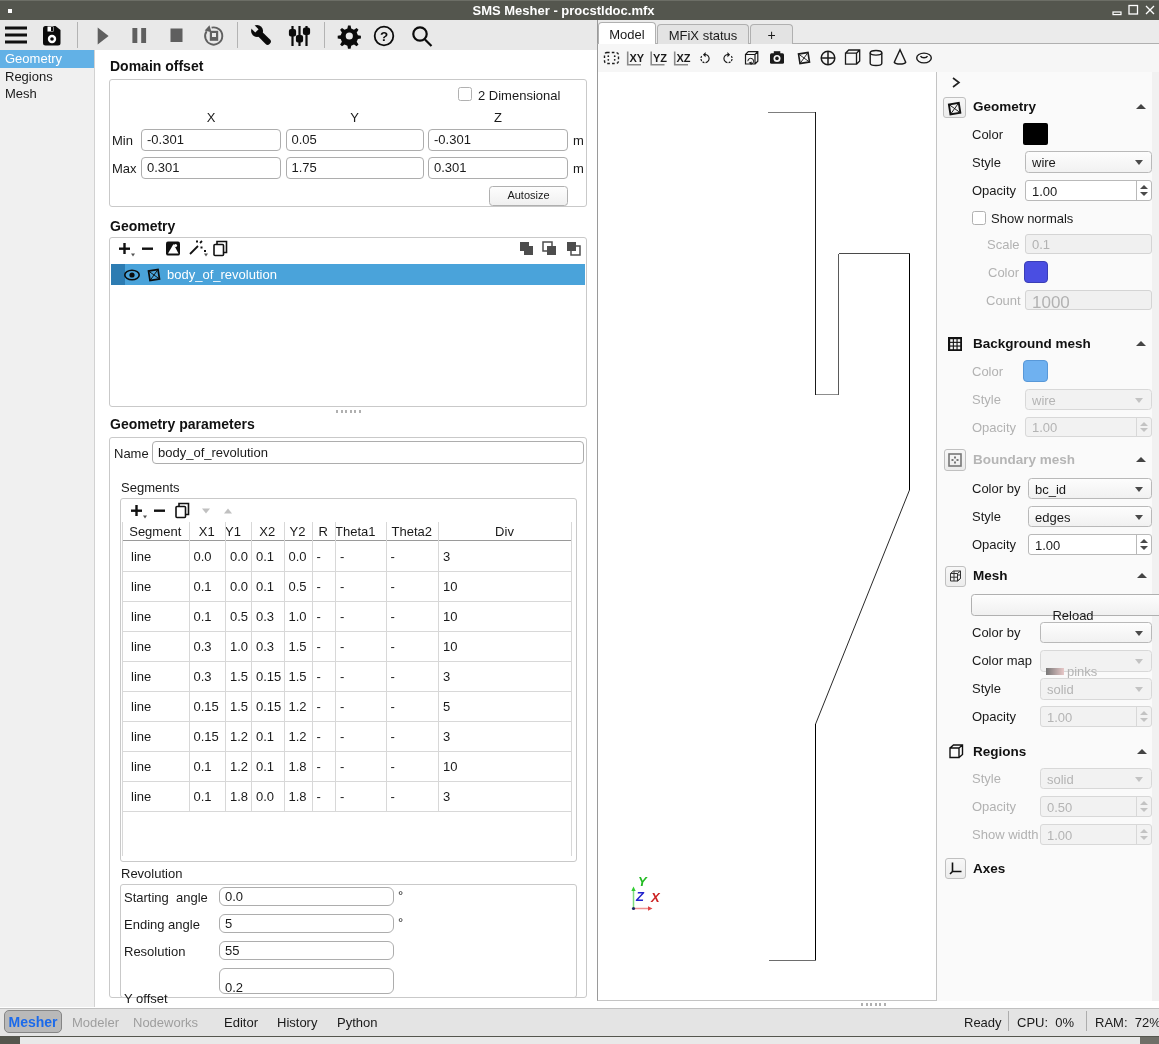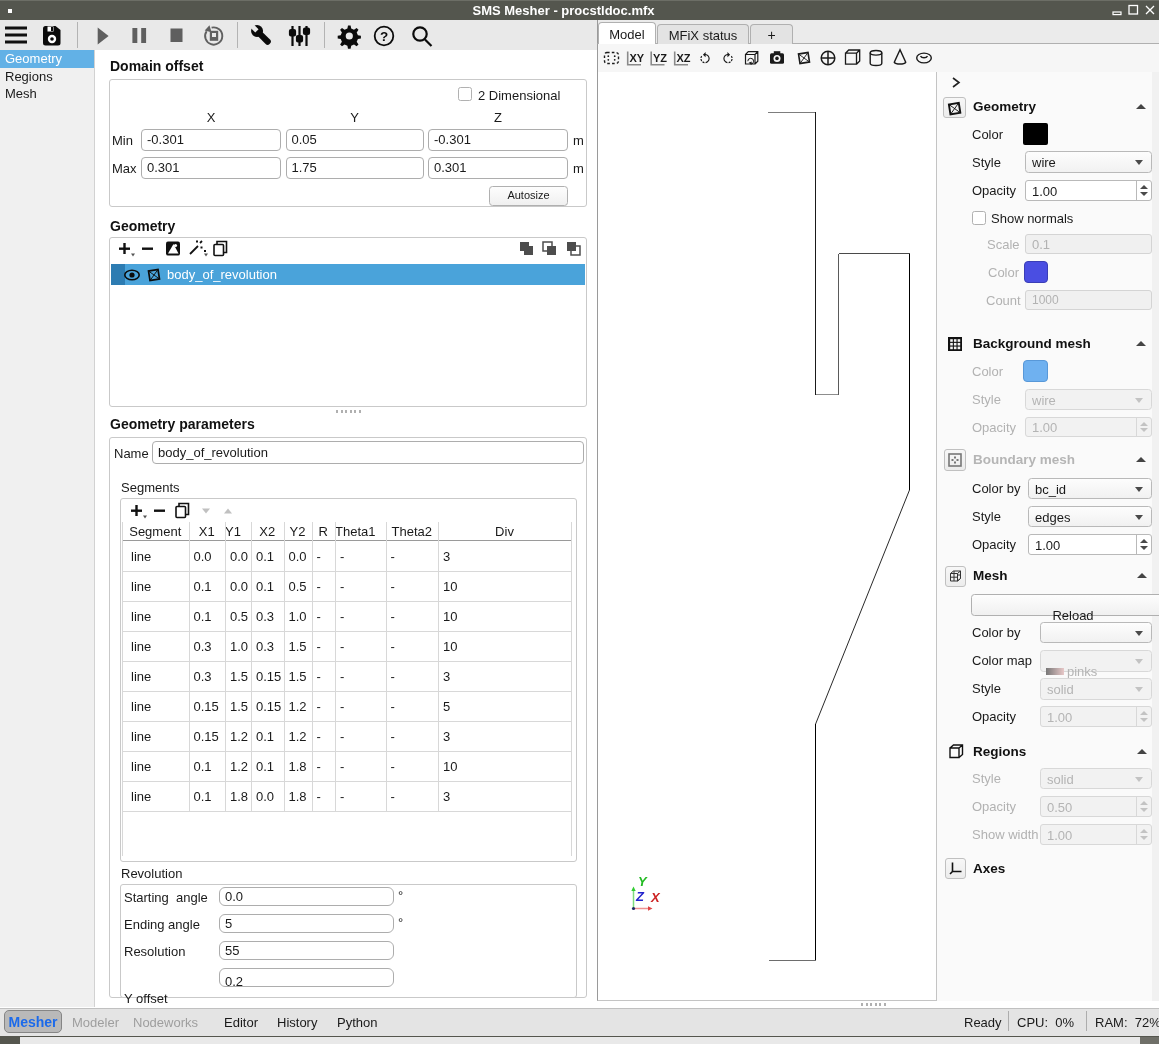--- a/index.html
+++ b/index.html
@@ -337,21 +337,21 @@
 <div class="abs gbox" style="left:120px;top:884px;width:457px;height:114px;"></div>
 <div class="abs lbl" style="left:124px;top:890px;">Starting&nbsp; angle</div>
 <div class="abs inp" style="left:219px;top:887px;width:175px;height:19px;border-radius:6px;padding-top:1px;">0.0</div>
 <div class="abs lbl" style="left:398px;top:888px;">°</div>
 <div class="abs lbl" style="left:124px;top:917px;">Ending angle</div>
 <div class="abs inp" style="left:219px;top:914px;width:175px;height:19px;border-radius:6px;padding-top:1px;">5</div>
 <div class="abs lbl" style="left:398px;top:915px;">°</div>
 <div class="abs lbl" style="left:124px;top:944px;">Resolution</div>
 <div class="abs inp" style="left:219px;top:941px;width:175px;height:19px;border-radius:6px;padding-top:1px;">55</div>
 <div class="abs lbl" style="left:124px;top:971px;margin-top:20px;">Y offset</div>
-<div class="abs inp" style="left:219px;top:968px;width:175px;height:19px;border-radius:6px;padding-top:5px;">0.2</div>
+<div class="abs inp" style="left:219px;top:968px;width:175px;height:26px;border-radius:6px;padding-top:11px;">0.2</div>
 
 <div class="abs" id="rtop"></div>
 <div class="abs tab" style="left:598px;top:22px;width:58px;height:22px;background:#fff;border:1px solid #b0b0b0;border-bottom:none;border-radius:4px 4px 0 0;padding-top:4px;">Model</div>
 <div class="abs tab" style="left:657px;top:24px;width:92px;height:20px;background:#e3e3e3;border:1px solid #b0b0b0;border-bottom:none;border-radius:4px 4px 0 0;padding-top:3px;">MFiX status</div>
 <div class="abs tab" style="left:750px;top:24px;width:43px;height:20px;background:#e3e3e3;border:1px solid #b0b0b0;border-bottom:none;border-radius:4px 4px 0 0;padding-top:2px;font-size:14px;">+</div>
 <div class="abs" id="iconbar"></div>
 <svg class="abs" style="left:597px;top:44px;width:562px;height:28px" viewBox="0 0 562 28">
  <g stroke="#1a1a1a" fill="none" stroke-width="1.4">
   <rect x="7.5" y="8.5" width="14" height="11" rx="2.5" stroke-dasharray="2.6 2.2"></rect>
  </g>
@@ -458,21 +458,21 @@
         <div class="up"></div>
         <div class="dn"></div>
       </div></div>
 <div class="abs cb" style="left:972px;top:211px;"></div>
 <div class="abs lbl" style="left:991px;top:211px;">Show normals</div>
 <div class="abs glbl" style="left:987px;top:237px;">Scale</div>
 <div class="abs" style="left:1025px;top:234px;width:127px;height:20px;border:1px solid #d4d4d4;border-radius:3px;background:#f0f0f0;font-size:13px;color:#b2b2b2;padding:2px 0 0 6px;">0.1</div>
 <div class="abs glbl" style="left:988px;top:265px;">Color</div>
 <div class="abs" style="left:1024px;top:261px;width:24px;height:22px;background:#4a4ee2;border:1px solid #3a3eb6;border-radius:4px;"></div>
 <div class="abs glbl" style="left:986px;top:293px;">Count</div>
-<div class="abs" style="left:1025px;top:290px;width:127px;height:20px;border:1px solid #d4d4d4;border-radius:3px;background:#f0f0f0;font-size:12px;color:#b2b2b2;padding:2px 0 0 6px;">1000</div>
+<div class="abs" style="left:1025px;top:290px;width:127px;height:20px;border:1px solid #d4d4d4;border-radius:3px;background:#f0f0f0;font-size:17px;color:#b2b2b2;padding:2px 0 0 6px;">1000</div>
 <svg class="abs" style="left:947px;top:336px;width:16px;height:16px" viewBox="0 0 16 16">
       <g fill="#111">
         <rect x="1" y="1" width="14" height="14"></rect>
         <g fill="#f5f5f5">
           <rect x="3.2" y="3.2" width="2.6" height="2.6"></rect>
           <rect x="6.9" y="3.2" width="2.6" height="2.6"></rect>
           <rect x="10.6" y="3.2" width="2.6" height="2.6"></rect>
           <rect x="3.2" y="6.9" width="2.6" height="2.6"></rect>
           <rect x="6.9" y="6.9" width="2.6" height="2.6"></rect>
           <rect x="10.6" y="6.9" width="2.6" height="2.6"></rect>

